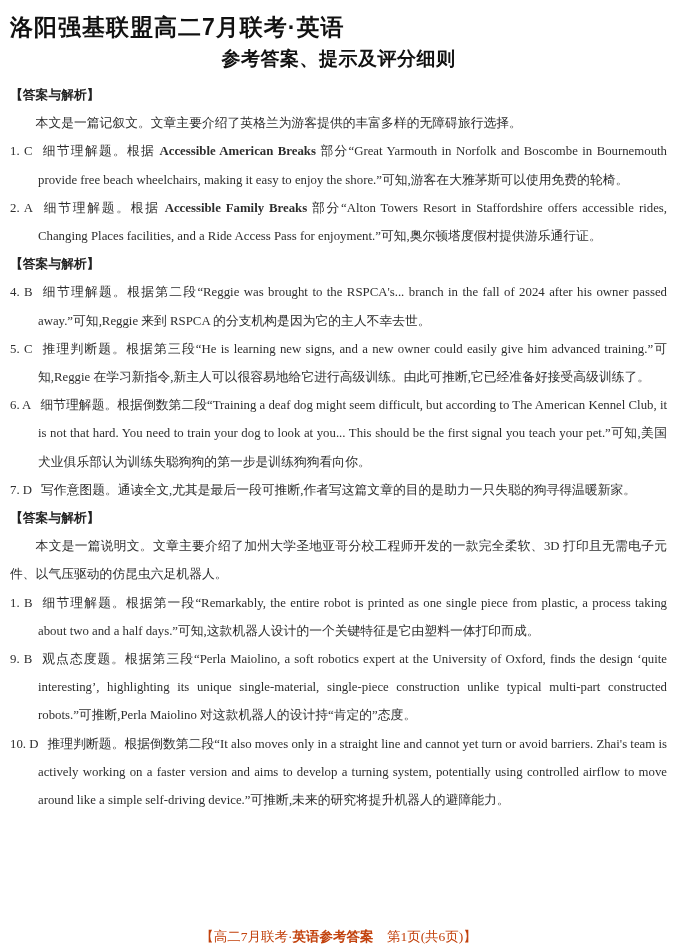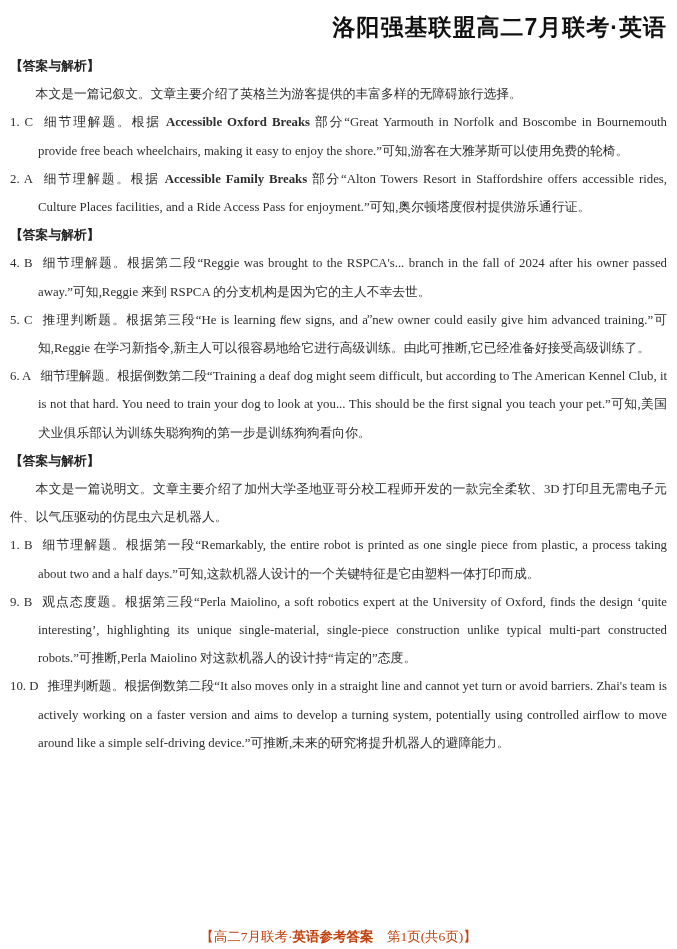--- a/index.html
+++ b/index.html
@@ -14,21 +14,21 @@
     overflow: hidden;
     font-family: "Liberation Serif", "DejaVu Serif", serif;
     color: #2e2e2e;
   }
   .page {
     padding: 0 10px;
     position: relative;
   }
   .title {
     margin: 12px 0 0 0;
-    text-align: right;
+    text-align: left;
     font-family: "Liberation Sans", "DejaVu Sans", sans-serif;
     font-weight: bold;
     font-size: 23px;
     letter-spacing: 1px;
     color: #111111;
   }
   .subtitle {
     margin: 3px 0 0 0;
     text-align: center;
     font-family: "Liberation Sans", "DejaVu Sans", sans-serif;
@@ -88,30 +88,32 @@
   .footer .b {
     font-weight: bold;
   }
 </style>
 </head>
 <body>
 
 <div class="page">
 
   <h1 class="title">洛阳强基联盟高二7月联考·英语</h1>
+  <h2 class="subtitle">参考答案、提示及评分细则</h2>
 
   <div class="content" id="content">
       <div class="sec-heading">【答案与解析】</div>
       <p class="intro">本文是一篇记叙文。文章主要介绍了英格兰为游客提供的丰富多样的无障碍旅行选择。</p>
-      <p class="item"><span class="label">1. C</span><span>细节理解题。根据 </span><span class="b">Accessible Oxford Breaks</span><span> 部分“Great Yarmouth in Norfolk and Boscombe in Bournemouth provide free beach wheelchairs, making it easy to enjoy the shore.”可知,游客在大雅茅斯可以使用免费的轮椅。</span></p>
-      <p class="item"><span class="label">2. A</span><span>细节理解题。根据 </span><span class="b">Accessible Family Breaks</span><span> 部分“Alton Towers Resort in Staffordshire offers accessible rides, Culture Places facilities, and a Ride Access Pass for enjoyment.”可知,奥尔顿塔度假村提供游乐通行证。</span></p>
+      <p class="item"><span class="label">1. C</span><span>细节理解题。根据 </span><span class="b">Accessible American Breaks</span><span> 部分“Great Yarmouth in Norfolk and Boscombe in Bournemouth provide free beach wheelchairs, making it easy to enjoy the shore.”可知,游客在大雅茅斯可以使用免费的轮椅。</span></p>
+      <p class="item"><span class="label">2. A</span><span>细节理解题。根据 </span><span class="b">Accessible Family Breaks</span><span> 部分“Alton Towers Resort in Staffordshire offers accessible rides, Changing Places facilities, and a Ride Access Pass for enjoyment.”可知,奥尔顿塔度假村提供游乐通行证。</span></p>
       <div class="sec-heading">【答案与解析】</div>
       <p class="item"><span class="label">4. B</span><span>细节理解题。根据第二段“Reggie was brought to the RSPCA's... branch in the fall of 2024 after his owner passed away.”可知,Reggie 来到 RSPCA 的分支机构是因为它的主人不幸去世。</span></p>
       <p class="item"><span class="label">5. C</span><span>推理判断题。根据第三段“He is learning new signs, and a new owner could easily give him advanced training.”可知,Reggie 在学习新指令,新主人可以很容易地给它进行高级训练。由此可推断,它已经准备好接受高级训练了。</span></p>
       <p class="item"><span class="label">6. A</span><span>细节理解题。根据倒数第二段“Training a deaf dog might seem difficult, but according to The American Kennel Club, it is not that hard. You need to train your dog to look at you... This should be the first signal you teach your pet.”可知,美国犬业俱乐部认为训练失聪狗狗的第一步是训练狗狗看向你。</span></p>
+      <p class="item"><span class="label">7. D</span><span>写作意图题。通读全文,尤其是最后一段可推断,作者写这篇文章的目的是助力一只失聪的狗寻得温暖新家。</span></p>
       <div class="sec-heading">【答案与解析】</div>
       <p class="intro">本文是一篇说明文。文章主要介绍了加州大学圣地亚哥分校工程师开发的一款完全柔软、3D 打印且无需电子元件、以气压驱动的仿昆虫六足机器人。</p>
       <p class="item"><span class="label">1. B</span><span>细节理解题。根据第一段“Remarkably, the entire robot is printed as one single piece from plastic, a process taking about two and a half days.”可知,这款机器人设计的一个关键特征是它由塑料一体打印而成。</span></p>
       <p class="item"><span class="label">9. B</span><span>观点态度题。根据第三段“Perla Maiolino, a soft robotics expert at the University of Oxford, finds the design ‘quite interesting’, highlighting its unique single-material, single-piece construction unlike typical multi-part constructed robots.”可推断,Perla Maiolino 对这款机器人的设计持“肯定的”态度。</span></p>
       <p class="item"><span class="label">10. D</span><span>推理判断题。根据倒数第二段“It also moves only in a straight line and cannot yet turn or avoid barriers. Zhai's team is actively working on a faster version and aims to develop a turning system, potentially using controlled airflow to move around like a simple self-driving device.”可推断,未来的研究将提升机器人的避障能力。</span></p>
     </div>
 
   <div class="stray-quotes"><span>“</span><span class="q-gap"></span><span>”</span></div>
 
   <div class="footer"><span>【高二7月联考·</span><span class="b">英语参考答案</span><span>　第1页(共6页)】</span></div>

